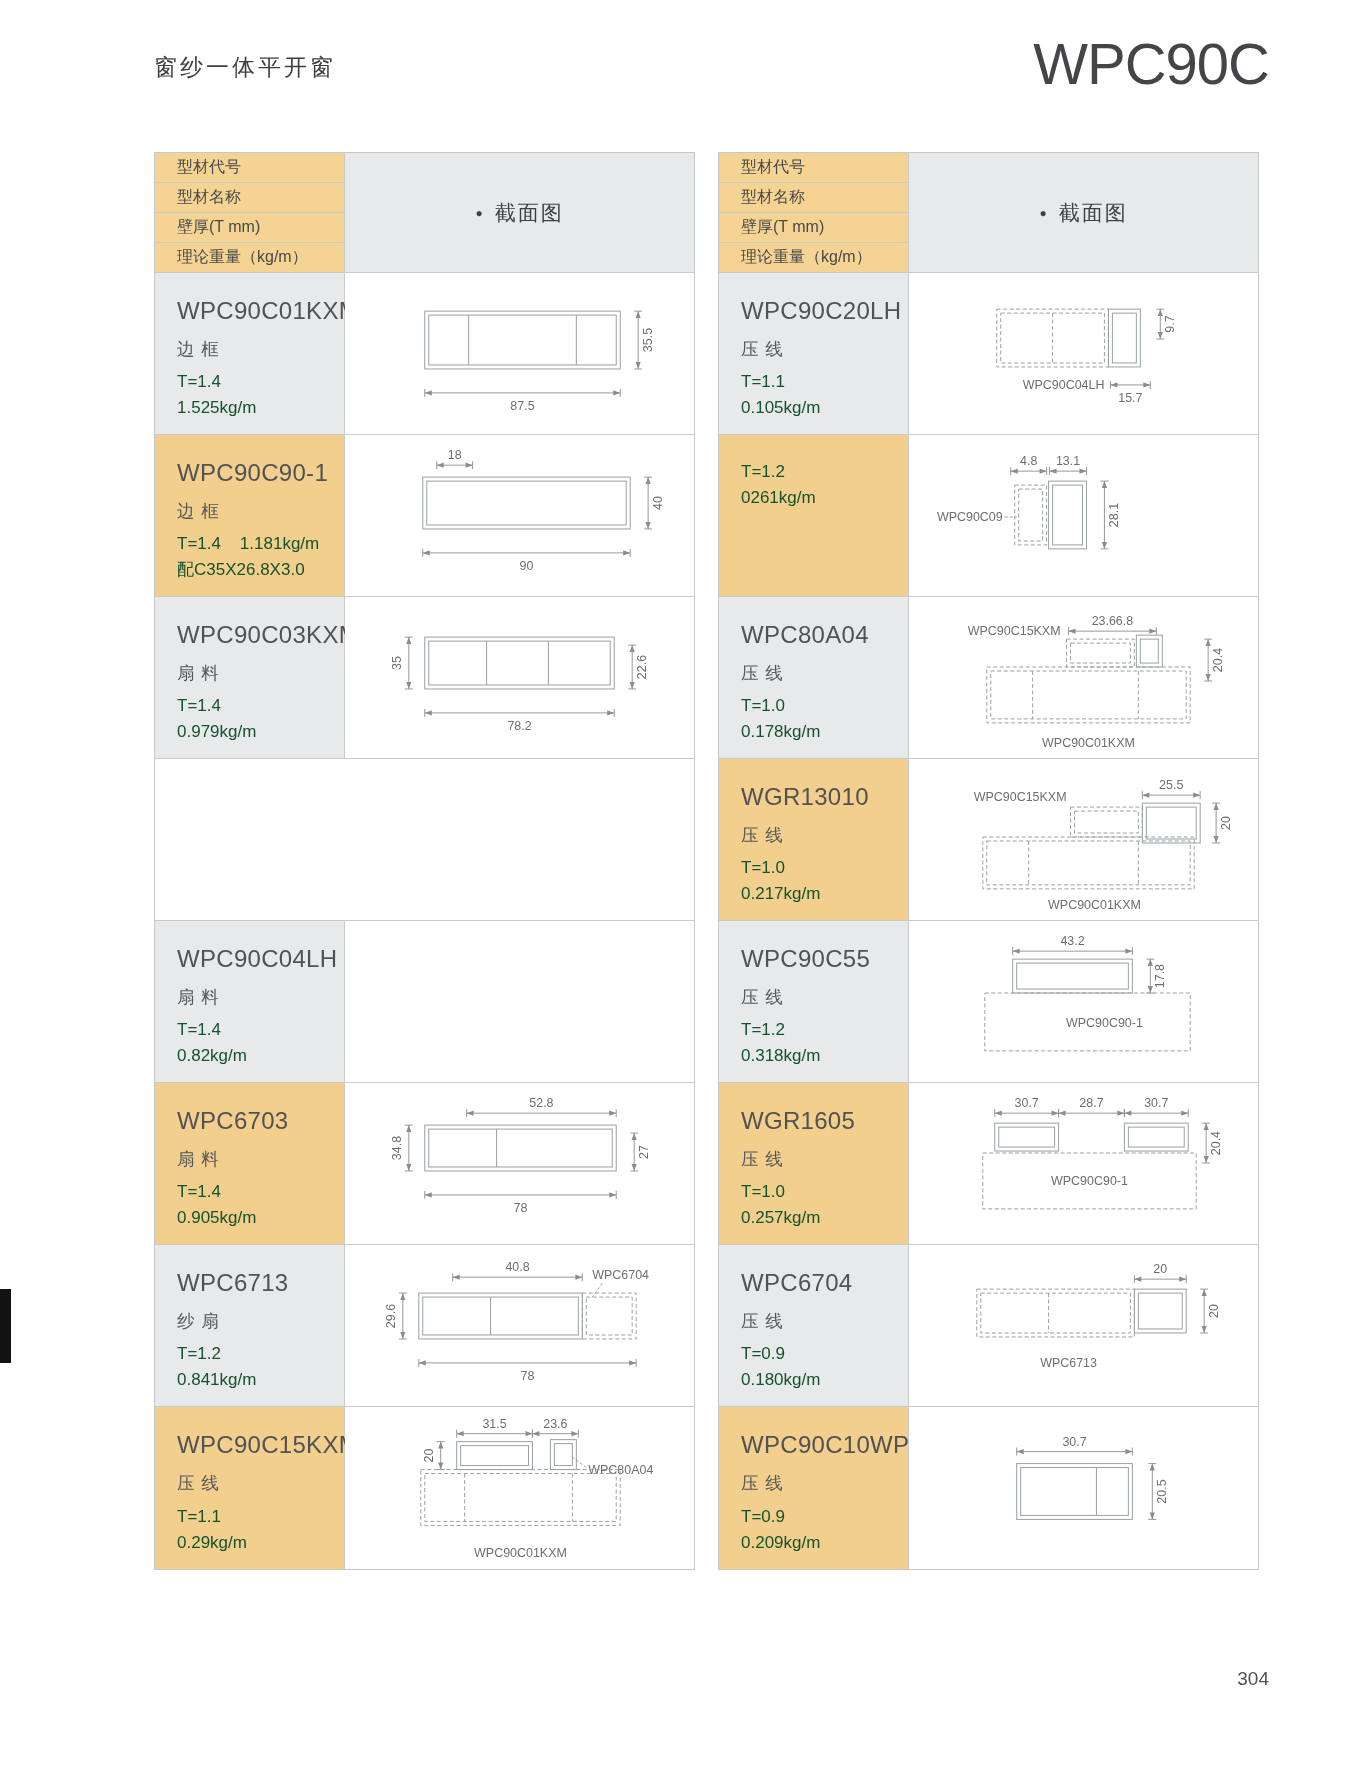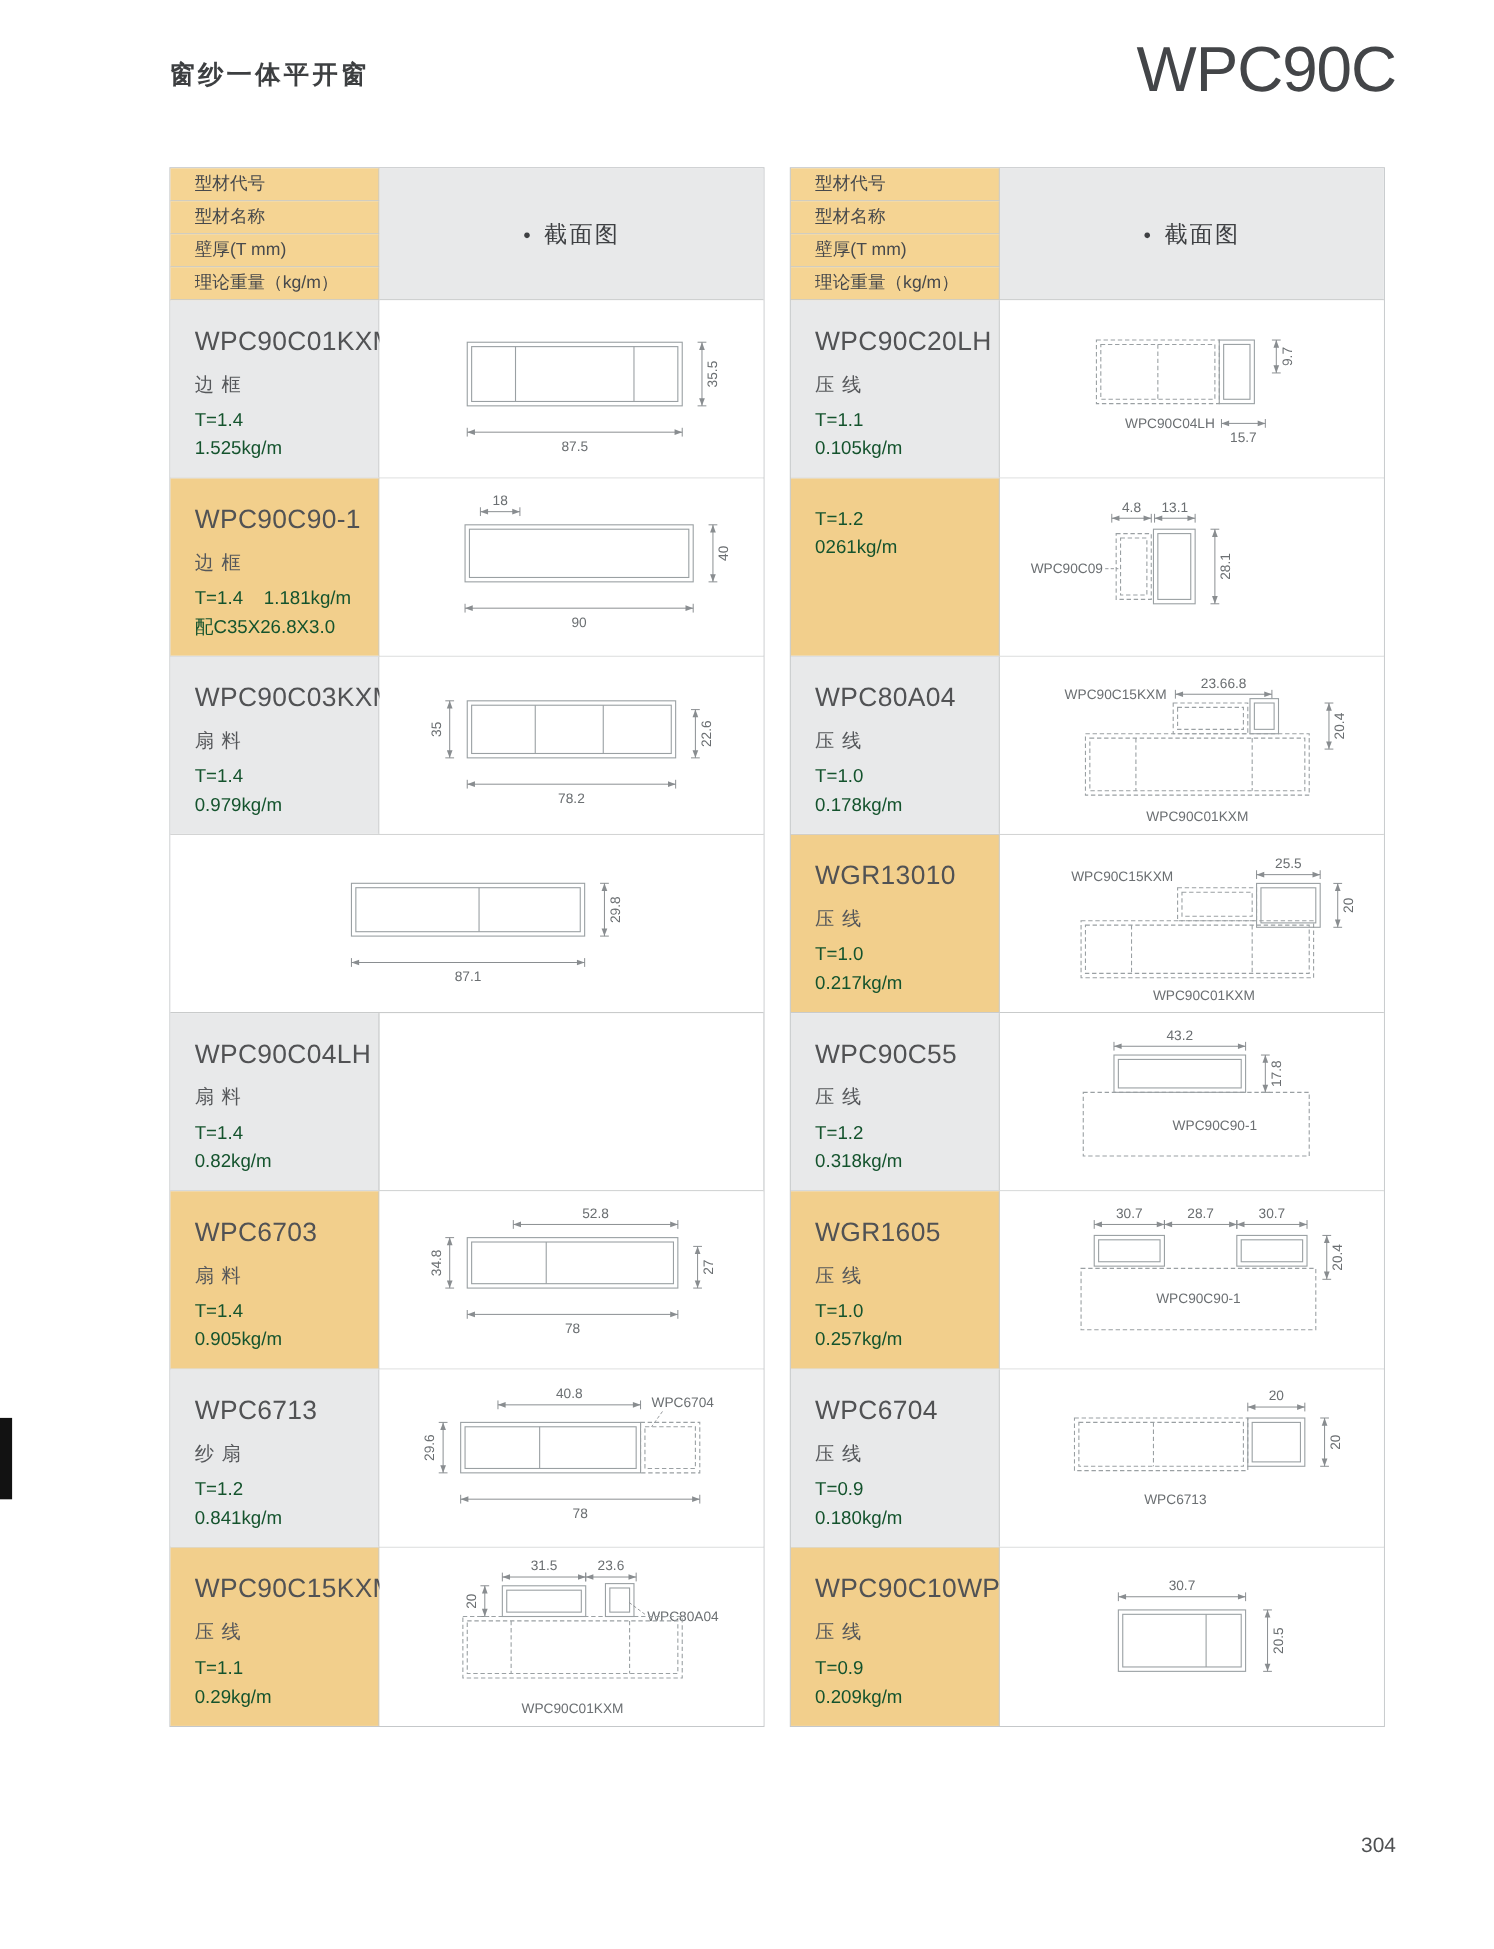--- a/index.html
+++ b/index.html
@@ -1,19 +1,19 @@
 <!DOCTYPE html>
 <html><head>
 <meta charset="utf-8">
 <style>
   *{margin:0;padding:0;box-sizing:border-box}
   html,body{background:#fff}
   body{width:1358px;height:1772px;position:relative;overflow:hidden;
        font-family:"Liberation Sans","DejaVu Sans",sans-serif;color:#4a4c4e}
-  .title-left{position:absolute;left:154px;top:52px;font-size:23px;font-weight:700;
+  .title-left{position:absolute;left:154px;top:52px;font-size:23px;font-weight:400;
               color:#3d3f41;letter-spacing:3px}
   .title-right{position:absolute;right:89px;top:30px;font-size:58px;font-weight:400;
                color:#434548;letter-spacing:-1px}
   #tables{position:absolute;left:154px;top:152px;display:flex;gap:23px}
   .ptable{width:541px;border:1px solid #c5c8ca;background:#fff}
   .thead{display:flex}
   .thead-labels{width:190px}
   .thead-row{height:30px;background:#f5d493;border-bottom:1px solid #c9cbcb;
              border-right:1px solid #c9cbcb;display:flex;align-items:center;
              padding-left:22px;font-size:16px;color:#47494c}
@@ -150,39 +150,20 @@
             <line stroke="#898d90" stroke-width="0.9" x1="80" y1="112" x2="80" y2="120"></line>
             <line stroke="#898d90" stroke-width="0.9" x1="270" y1="112" x2="270" y2="120"></line>
             <line stroke="#898d90" stroke-width="0.9" x1="80" y1="116" x2="270" y2="116"></line>
             <path d="M80 116 l7 -2.6 l0 5.2 Z" fill="#898d90"></path>
             <path d="M270 116 l-7 -2.6 l0 5.2 Z" fill="#898d90"></path>
             <text x="175" y="133" text-anchor="middle" fill="#6b6f72" font-size="12.5">78.2</text>
           </svg>
         </div>
       </div>
       <div class="trow orange">
-        <div class="diacell">
-          <svg viewBox="0 0 350 161" width="100%" height="100%">
-            <rect fill="none" stroke="#9aa0a3" stroke-width="1" x="70" y="44" width="212" height="48"></rect>
-            <rect fill="none" stroke="#9aa0a3" stroke-width="1" x="74" y="48" width="204" height="40"></rect>
-            <line fill="none" stroke="#9aa0a3" stroke-width="1" x1="186" y1="48" x2="186" y2="88"></line>
-            <line stroke="#898d90" stroke-width="0.9" x1="296" y1="44" x2="304" y2="44"></line>
-            <line stroke="#898d90" stroke-width="0.9" x1="296" y1="92" x2="304" y2="92"></line>
-            <line stroke="#898d90" stroke-width="0.9" x1="300" y1="44" x2="300" y2="92"></line>
-            <path d="M300 44 l-2.6 7 l5.2 0 Z" fill="#898d90"></path>
-            <path d="M300 92 l-2.6 -7 l5.2 0 Z" fill="#898d90"></path>
-            <text x="314" y="68" text-anchor="middle" fill="#6b6f72" font-size="12.5" transform="rotate(-90 314 68)">29.8</text>
-            <line stroke="#898d90" stroke-width="0.9" x1="70" y1="112" x2="70" y2="120"></line>
-            <line stroke="#898d90" stroke-width="0.9" x1="282" y1="112" x2="282" y2="120"></line>
-            <line stroke="#898d90" stroke-width="0.9" x1="70" y1="116" x2="282" y2="116"></line>
-            <path d="M70 116 l7 -2.6 l0 5.2 Z" fill="#898d90"></path>
-            <path d="M282 116 l-7 -2.6 l0 5.2 Z" fill="#898d90"></path>
-            <text x="176" y="133" text-anchor="middle" fill="#6b6f72" font-size="12.5">87.1</text>
-          </svg>
-        </div>
       </div>
       <div class="trow gray">
         <div class="labcell">
           <div>
             <div class="code">WPC90C04LH</div>
             <div class="pname">扇 料</div>
           </div>
           <div class="spec">T=1.4
 0.82kg/m</div>
         </div>

